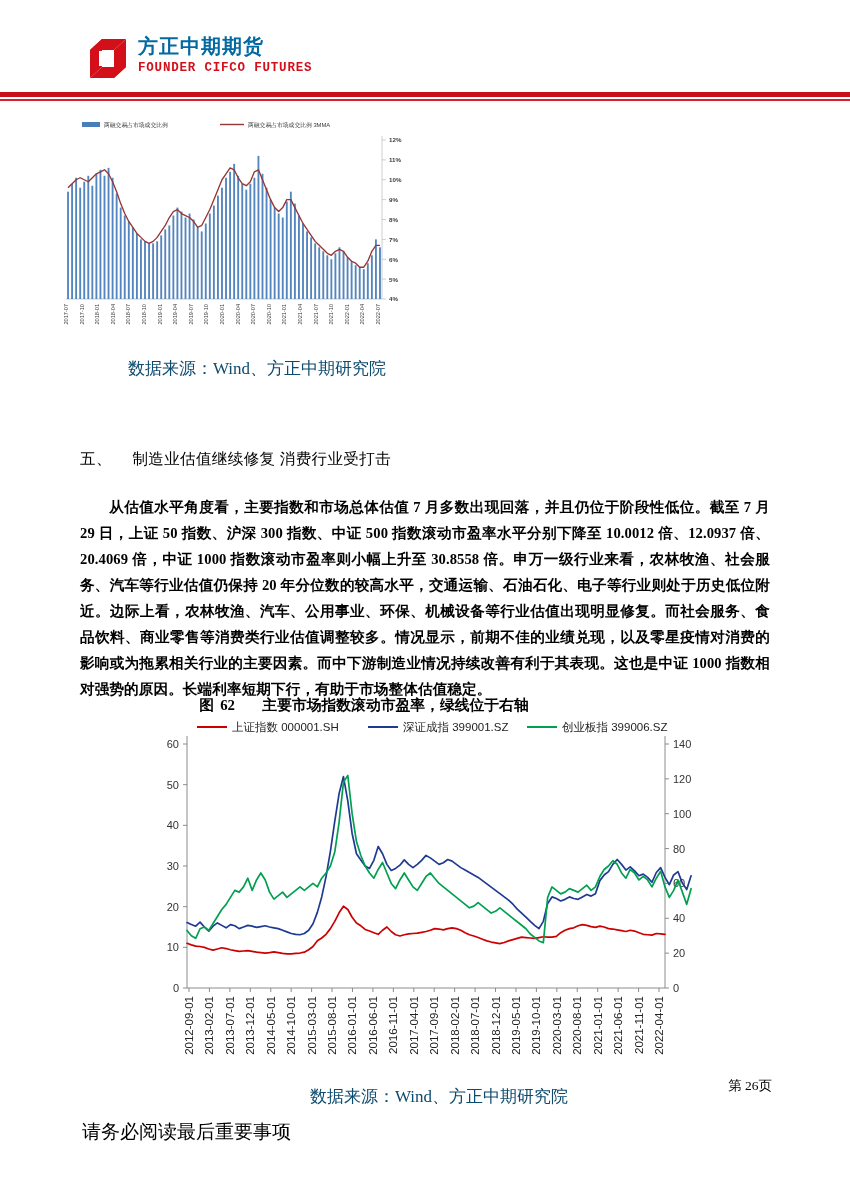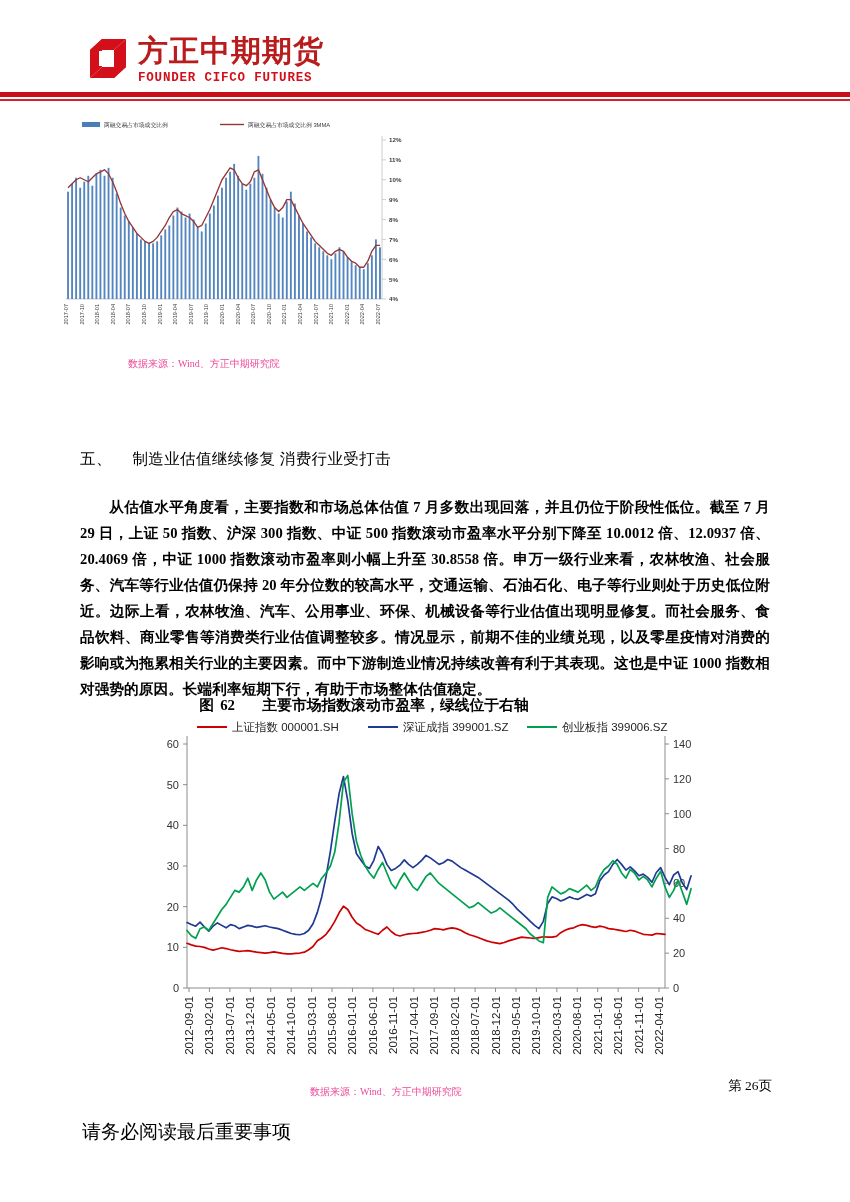--- a/index.html
+++ b/index.html
@@ -32,22 +32,22 @@
     width: 40px; height: 42px;
     position: relative;
     margin-right: 10px;
     margin-top: 2px;
   }
   #logo-mark svg { display:block; }
   #logo-text-block { display: flex; flex-direction: column; }
   #logo-cn {
     font-family: "Liberation Serif", "DejaVu Serif", serif;
     font-weight: bold;
-    font-size: 30px;
-    color: #b91c1c;
+    font-size: 20px;
+    color: #0369a1;
     letter-spacing: 1px;
     line-height: 1.0;
   }
   #logo-en {
     font-family: Liberation Mono, monospace;
     font-weight: bold;
     font-size: 12.5px;
     color: #d3101a;
     letter-spacing: 0.8px;
     margin-top: 5px;
@@ -69,22 +69,22 @@
   #fig-top {
     position: absolute;
     left: 52px; top: 114px;
     width: 400px; height: 225px;
   }
   #fig-top svg { display: block; }
 
   .src-line {
     position: absolute;
     font-family: "Liberation Serif", "DejaVu Serif", serif;
-    font-size: 10px;
-    color: #ec4899;
+    font-size: 17px;
+    color: #0c4a6e;
   }
   #src-top { left: 128px; top: 357px; }
 
   
   #section-heading {
     position: absolute;
     left: 80px; top: 449px;
     font-family: "Liberation Serif", "DejaVu Serif", serif;
     font-weight: normal;
     font-size: 15.5px;

